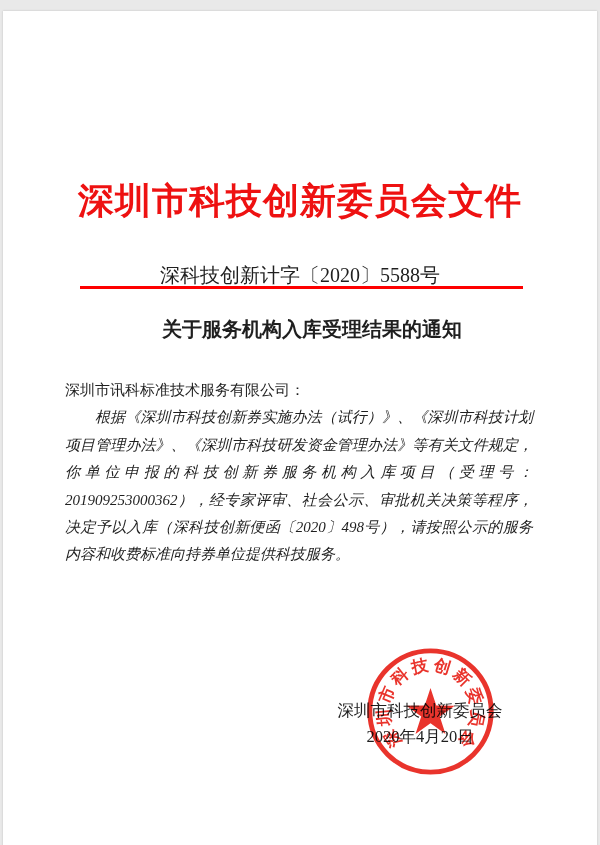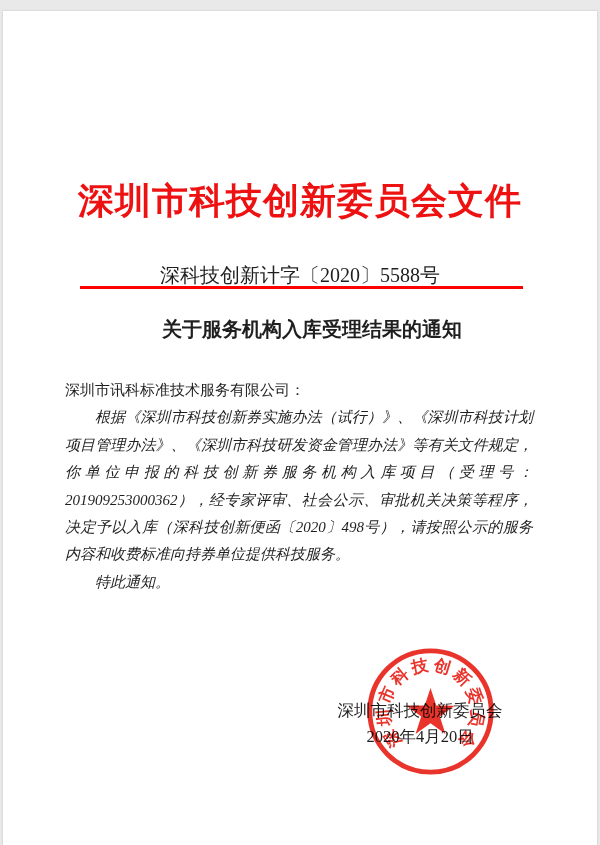--- a/index.html
+++ b/index.html
@@ -109,21 +109,20 @@
 
   <div class="doc-number">深科技创新计字〔2020〕5588号</div>
 
   <div class="red-rule"></div>
 
   <h2 class="subject">关于服务机构入库受理结果的通知</h2>
 
   <div class="body-block">
     <p class="addressee">深圳市讯科标准技术服务有限公司：</p>
     <p class="para">根据《深圳市科技创新券实施办法（试行）》、《深圳市科技计划项目管理办法》、《深圳市科技研发资金管理办法》等有关文件规定，你单位申报的科技创新券服务机构入库项目（受理号：201909253000362），经专家评审、社会公示、审批机关决策等程序，决定予以入库（深科技创新便函〔2020〕498号），请按照公示的服务内容和收费标准向持券单位提供科技服务。</p>
-    <p class="para closing">特此通知。</p>
   </div>
 
   <div class="signoff">
     <div class="org-line">深圳市科技创新委员会</div>
     <div class="date-line">2020年4月20日</div>
   </div>
 
   <svg class="seal" viewBox="0 0 140 140" aria-hidden="true">
     <circle class="seal-ring" cx="70" cy="70" r="62"></circle>
     <path id="sealArc" fill="none" d="M 43 102.2 A 42 42 0 1 1 97 102.2"></path>

